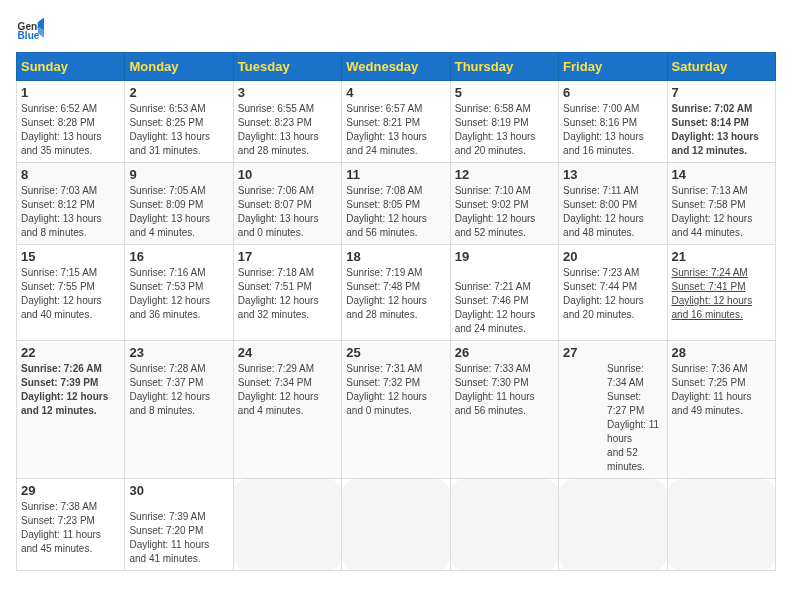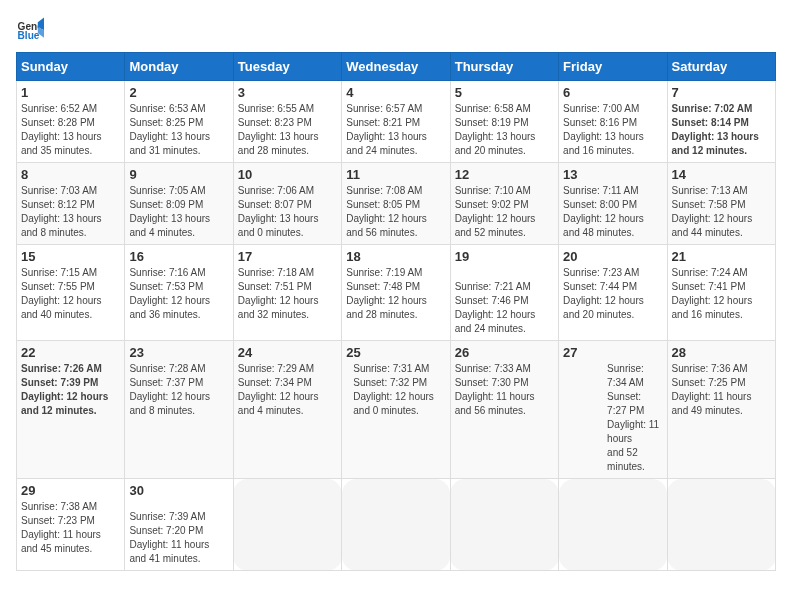--- a/index.html
+++ b/index.html
@@ -42,21 +42,21 @@
       font-size: 14px;
       color: #555;
     }
     table {
       width: 100%;
       border-collapse: collapse;
       table-layout: fixed;
     }
     thead th {
       background-color: #1a73c8;
-      color: #ffffff;
+      color: #fde047;
       font-size: 13px;
       font-weight: bold;
       padding: 6px 4px;
       text-align: left;
       border: 1px solid #1565b0;
     }
     tbody td {
       border: 1px solid #ddd;
       vertical-align: top;
       padding: 4px 4px;
@@ -264,21 +264,21 @@
           </td>
           <td>
             <span class="day-num">20</span>
             <div class="day-info" style="white-space: pre-line;">Sunrise: 7:23 AM
 Sunset: 7:44 PM
 Daylight: 12 hours
 and 20 minutes.</div>
           </td>
           <td>
             <span class="day-num">21</span>
-            <div class="day-info" style="white-space: pre-line;">Sunrise: 7:24 AM
+            <div class="day-info" style="white-space: pre-line; text-decoration: underline;">Sunrise: 7:24 AM
 Sunset: 7:41 PM
 Daylight: 12 hours
 and 16 minutes.</div>
           </td>
         </tr>
         <tr>
           <td>
             <span class="day-num">22</span>
             <div class="day-info" style="white-space: pre-line; font-weight: bold;">Sunrise: 7:26 AM
 Sunset: 7:39 PM
@@ -294,21 +294,21 @@
           </td>
           <td>
             <span class="day-num">24</span>
             <div class="day-info" style="white-space: pre-line;">Sunrise: 7:29 AM
 Sunset: 7:34 PM
 Daylight: 12 hours
 and 4 minutes.</div>
           </td>
           <td>
             <span class="day-num">25</span>
-            <div class="day-info" style="white-space: pre-line; margin-left: 7px;">Sunrise: 7:31 AM
+            <div class="day-info" style="white-space: pre-line;">Sunrise: 7:31 AM
 Sunset: 7:32 PM
 Daylight: 12 hours
 and 0 minutes.</div>
           </td>
           <td>
             <span class="day-num">26</span>
             <div class="day-info" style="white-space: pre-line;">Sunrise: 7:33 AM
 Sunset: 7:30 PM
 Daylight: 11 hours
 and 56 minutes.</div>

